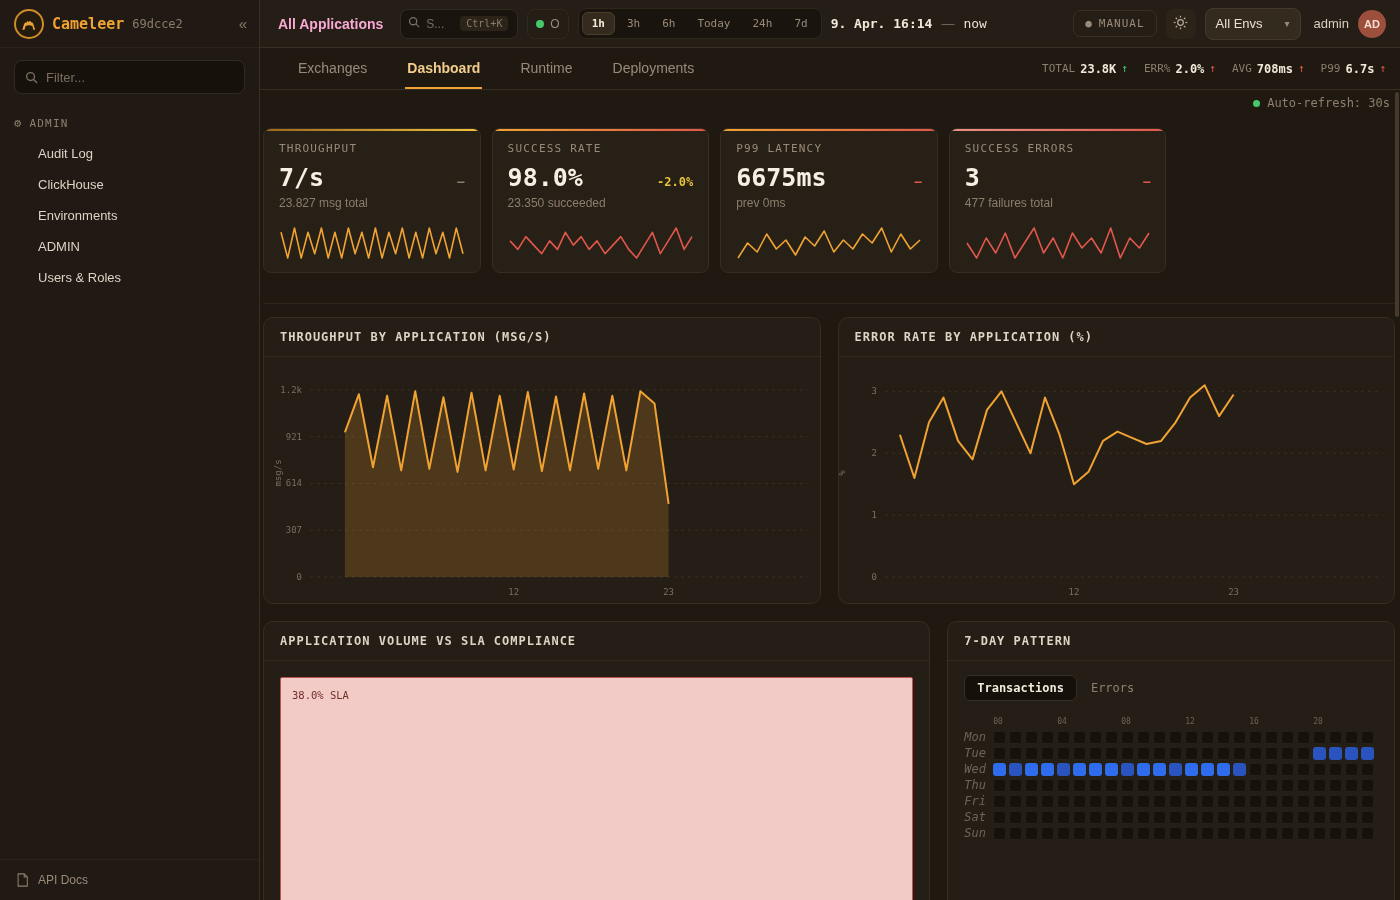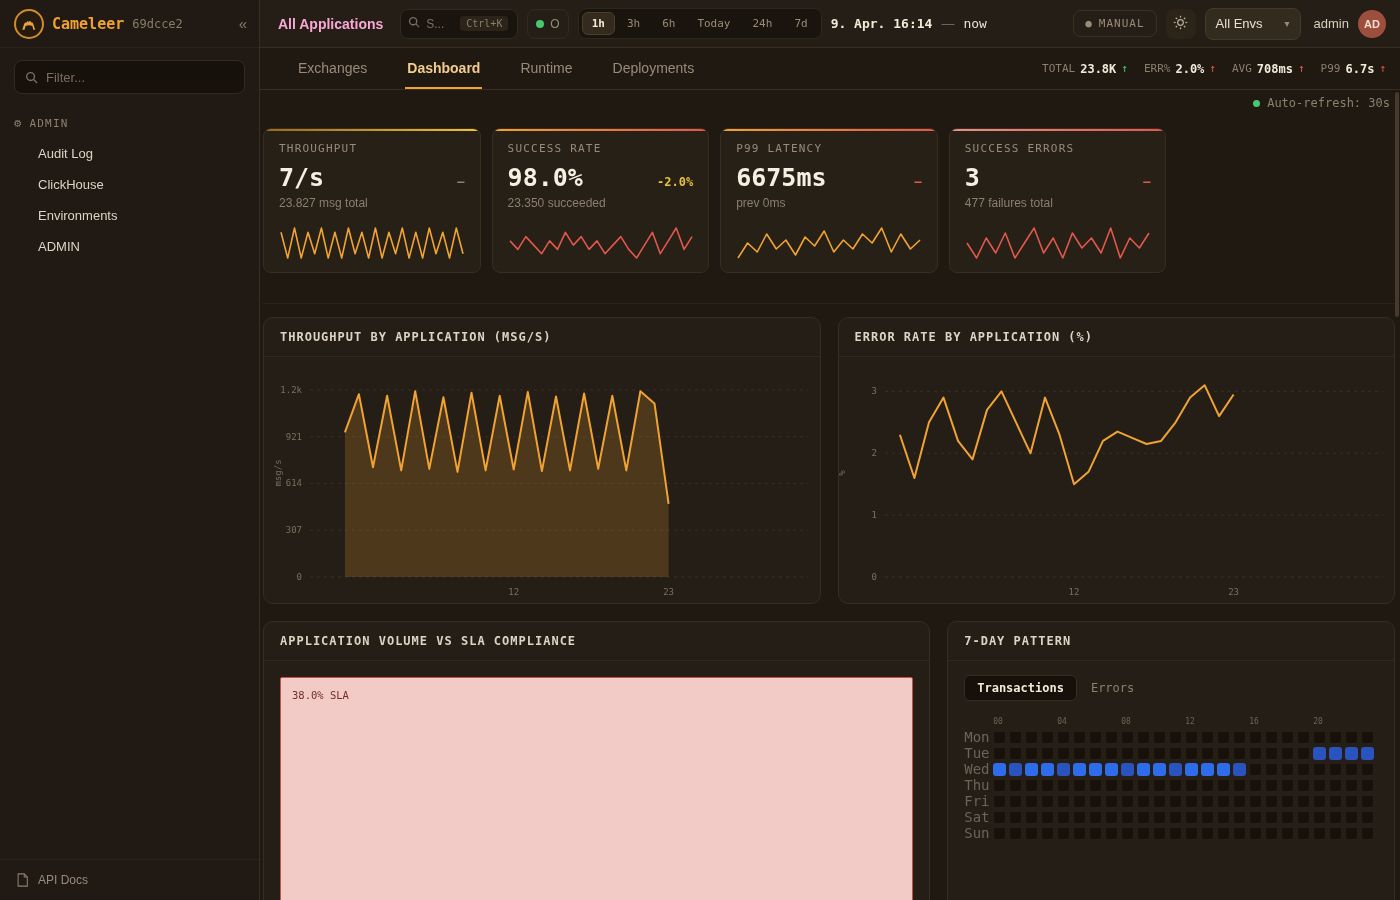--- a/index.html
+++ b/index.html
@@ -98,21 +98,21 @@
   .treemap-rect { height:100%; border-radius:2px; padding:9px 11px; border:1.5px solid; cursor:pointer; }
   .tm-name { font-size:12px; font-weight:bold; }
   .tm-sub { font-size:10.5px; margin-top:2px; }
 
   .hm-body { padding:14px 16px; }
   .hm-tabs { display:flex; gap:2px; }
   .hm-tab { border:none; background:transparent; color:#8d7f6d; font-size:12px; padding:5px 12px; border-radius:6px; cursor:pointer; font-family:"DejaVu Sans Mono","Liberation Mono",monospace; }
   .hm-tab.active { background:#15100a; color:#f2ead9; font-weight:bold; border:1px solid #372d20; }
   .hm-grid { margin-top:14px; display:grid; grid-template-columns:26px repeat(24,13px); grid-auto-rows:13px; gap:3px; }
   .hm-hour { color:#6e6356; font-size:8px; line-height:13px; }
-  .hm-day { color:#6e6356; font-size:14px; line-height:13px; }
+  .hm-day { color:#6e6356; font-size:12px; line-height:13px;font-style:italic; }
   .hm-cell { border-radius:3px; }
 
   .scroll-thumb { position:absolute; right:1px; top:92px; width:4px; height:225px; background:#463b2b; border-radius:2px; }
 </style>
 </head>
 <body>
 
 <aside class="sidebar">
   <div class="sb-header">
     <span class="logo-circle">
@@ -139,20 +139,21 @@
 
     <div class="sb-section-header mono">
       <span class="sb-icon" style="font-size:12px;">⚙</span>
       <span>ADMIN</span>
     </div>
     <div id="admin-items">
         <div class="sb-admin-item">Audit Log</div>
         <div class="sb-admin-item">ClickHouse</div>
         <div class="sb-admin-item">Environments</div>
         <div class="sb-admin-item">ADMIN</div>
+        <div class="sb-admin-item">Users &amp; Roles</div>
       </div>
   </nav>
 
   <div class="sb-footer">
     <span class="sb-icon">
       <svg width="13" height="14" viewBox="0 0 14 16" fill="none" stroke="#8d7f6d" stroke-width="1.2">
           <path d="M2 1 h7 l3.5 3.5 V15 H2 Z"></path>
           <path d="M9 1 v3.5 h3.5"></path>
         </svg>
     </span>

